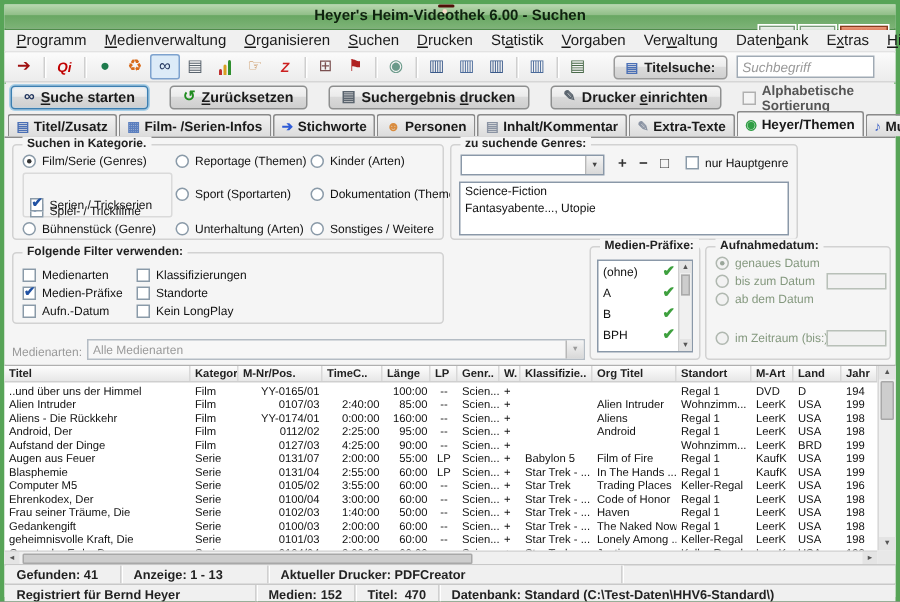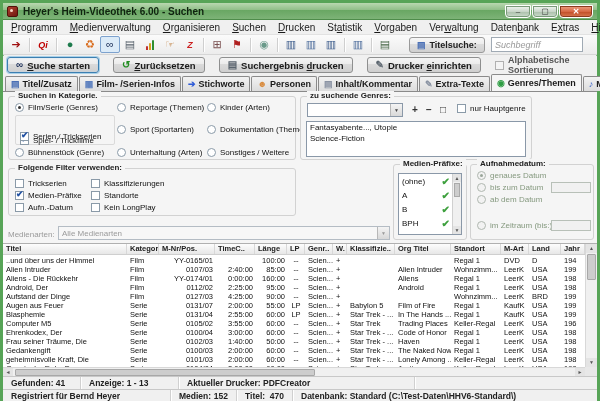--- a/index.html
+++ b/index.html
@@ -5,21 +5,21 @@
   html,body{margin:0;padding:0;background:#777;}
   *{box-sizing:border-box;font-family:"Liberation Sans",sans-serif;}
   u{text-decoration:underline;}
   .win{position:relative;width:600px;height:401px;border:3px solid #57a457;outline:1px solid #2f6e2f;
        background:#f0f0f0;box-shadow:inset 0 0 0 1px #8cc08c;}
   .content{position:absolute;inset:0;}
 
   
   .titlebar{position:absolute;left:0;top:0;right:0;height:17px;display:flex;align-items:center;
     background:linear-gradient(180deg,#b9d8b0 0%,#8fbd87 45%,#69a763 46%,#7db377 100%);
-    border-bottom:1px solid #4e8c4a;padding:0 4px;}
+    border-bottom:1px solid #4e8c4a;padding:0 4px;flex-direction:column;}
   .appico{width:11px;height:11px;border-radius:2px;background:linear-gradient(145deg,#b04030,#701810);
     border:1px solid #501008;margin-right:5px;position:relative;}
   .appico::after{content:"";position:absolute;left:2px;top:2px;width:3px;height:3px;background:#f8d8c8;border-radius:50%;}
   .title-text{font-size:10px;font-weight:bold;color:#0f230f;white-space:nowrap;}
   .capbtns{margin-left:auto;display:flex;}
   .capbtn{width:26px;height:13px;margin-left:1px;border:1px solid #ffffff;border-radius:0 0 4px 4px;
     background:linear-gradient(#f4f7f4,#c9d6c9 50%,#aabfaa 51%,#cddccd);display:flex;align-items:center;justify-content:center;
     font-size:8px;color:#333;box-shadow:inset 0 0 0 1px #7a9a7a;cursor:default;}
   .capbtn.close{width:34px;background:linear-gradient(#eda184,#d66844 50%,#c04c26 51%,#d97a52);color:#fff;
     box-shadow:inset 0 0 0 1px #8a3a1e;font-weight:bold;}
@@ -289,21 +289,21 @@
         <span class="tab">
           <span class="tab-ico" style="color: rgb(138, 147, 163);">▤</span>
           <span>Inhalt/Kommentar</span>
         </span>
         <span class="tab">
           <span class="tab-ico" style="color: rgb(138, 147, 163);">✎</span>
           <span>Extra-Texte</span>
         </span>
         <span class="tab active">
           <span class="tab-ico" style="color: rgb(47, 158, 68);">◉</span>
-          <span>Genres/Themen</span>
+          <span>Heyer/Themen</span>
         </span>
         <span class="tab">
           <span class="tab-ico" style="color: rgb(63, 100, 200);">♪</span>
           <span>Musik</span>
         </span>
       </div>
 
   <div class="panel">
 
     <div class="group" style="left:5px;top:4px;width:288px;height:64px;">
@@ -359,31 +359,31 @@
         <span class="cbtn">▼</span>
       </div>
       <span class="miniact" style="position:absolute;left:108px;top:7px;">+</span>
       <span class="miniact" style="position:absolute;left:122px;top:7px;">−</span>
       <span class="miniact" style="position:absolute;left:136px;top:7px;">□</span>
       <span class="chkrow" style="position:absolute;left:156px;top:7px;">
         <span class="chk"></span>
         <span class="lbl">nur Hauptgenre</span>
       </span>
       <div class="listbox" id="genre-listbox" style="left:5px;top:24px;width:220px;height:36px;">
+            <div class="li-item">Science-Fiction</div>
             <div class="li-item">Fantasyabente..., Utopie</div>
-            <div class="li-item">Science-Fiction</div>
           </div>
     </div>
 
     <div class="group" style="left:5px;top:76px;width:288px;height:48px;">
       <span class="gcap">Folgende Filter verwenden:</span>
       <div class="filters-grid" id="filters-grid">
             <span class="chkrow">
               <span class="chk"></span>
-              <span class="lbl">Trickserien</span>
+              <span class="lbl">Medienarten</span>
             </span>
             <span class="chkrow">
               <span class="chk checked"></span>
               <span class="lbl">Medien-Präfixe</span>
             </span>
             <span class="chkrow">
               <span class="chk"></span>
               <span class="lbl">Aufn.-Datum</span>
             </span>
             <span class="chkrow">

